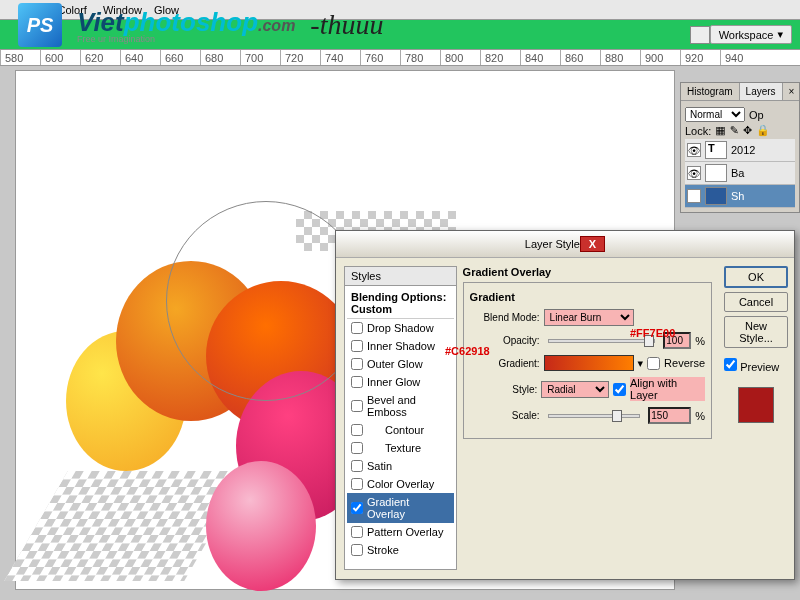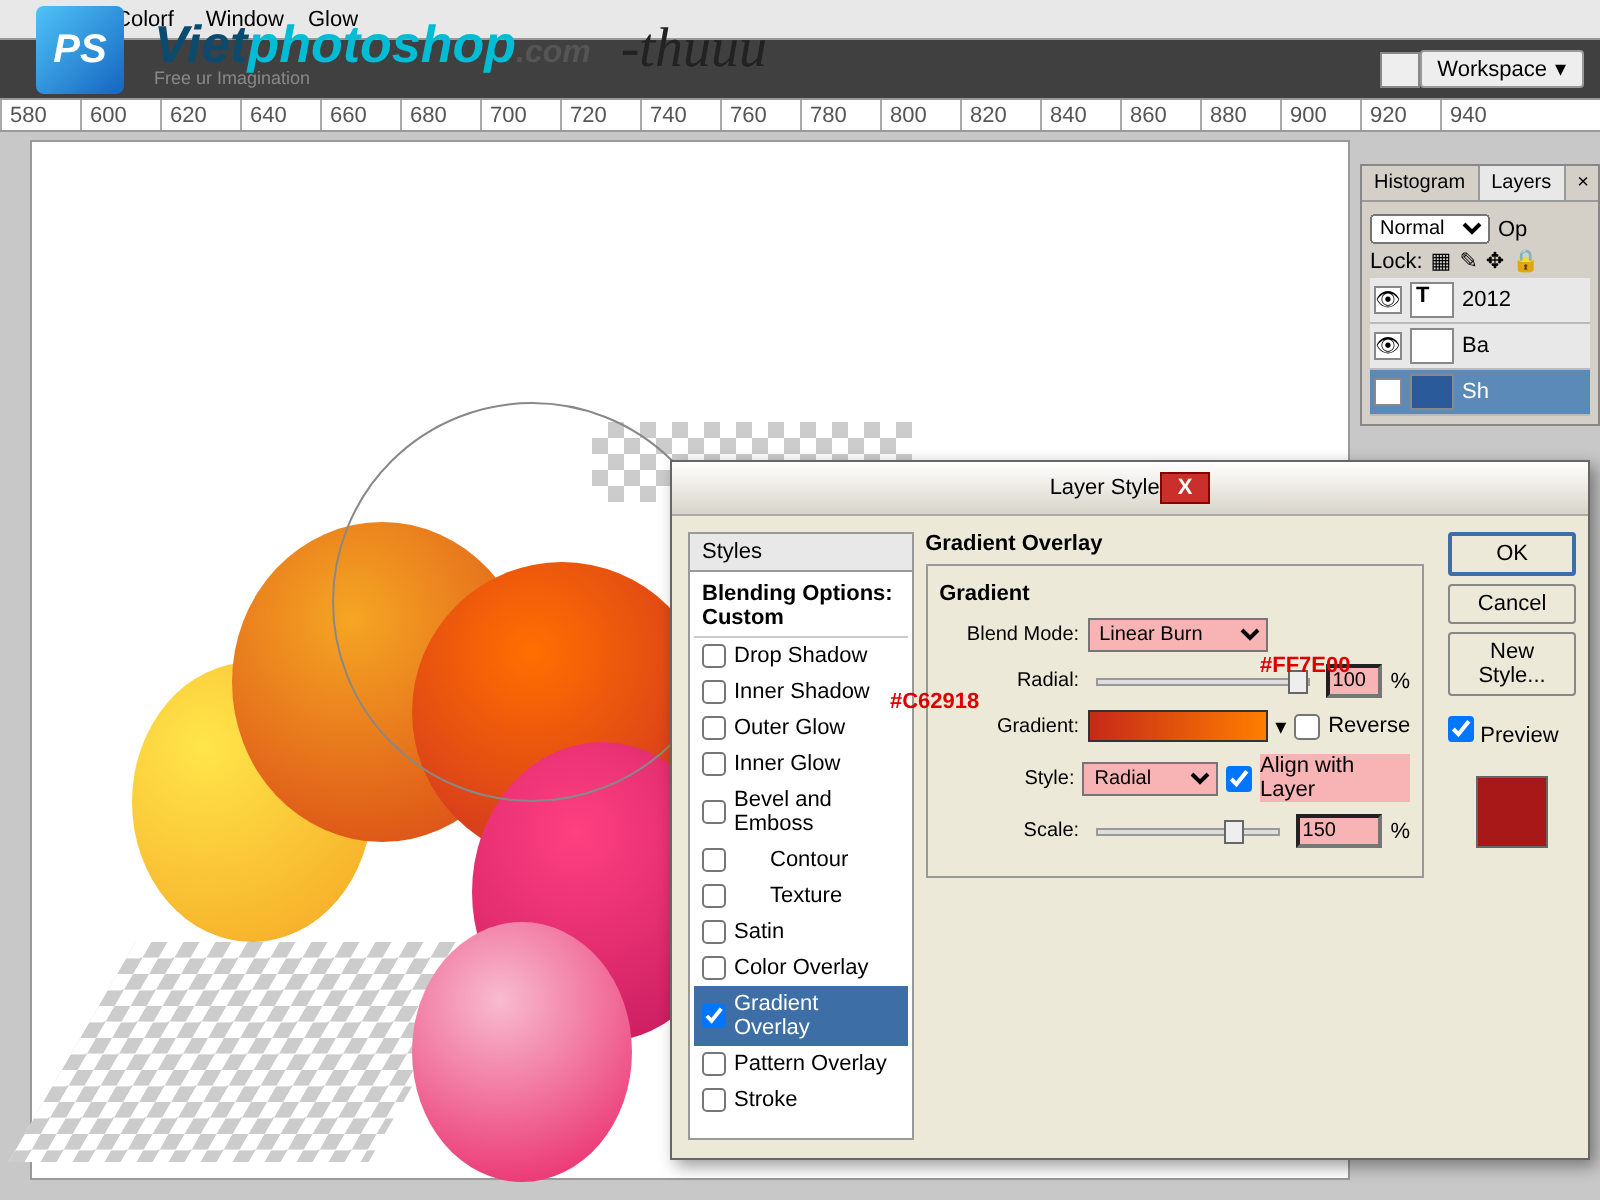--- a/index.html
+++ b/index.html
@@ -1,18 +1,18 @@
 <!DOCTYPE html>
 <html><head>
 <meta charset="utf-8">
 <style>
 *{margin:0;padding:0;box-sizing:border-box;font-family:Tahoma,Arial,sans-serif;font-size:11px}
 body{background:#c8c8c8;width:800px;height:600px;overflow:hidden;position:relative}
 .menubar{background:#e8e8e8;height:20px;border-bottom:1px solid #999;padding-left:30px;display:flex;align-items:center;gap:12px}
-.toolbar{background:#404040;height:30px;border-bottom:1px solid #999;padding:4px 8px;display:flex;align-items:center;gap:0}
+.toolbar{background:#22c55e;height:30px;border-bottom:1px solid #999;padding:4px 8px;display:flex;align-items:center;gap:0}
 .workspace-btn{background:#eee;border:1px solid #999;padding:2px 8px;border-radius:2px;display:flex;align-items:center;gap:4px}
 .ruler{background:#fff;height:16px;border-bottom:1px solid #999;display:flex;font-size:9px;color:#555;overflow:hidden}
 .ruler span{border-left:1px solid #aaa;padding:2px 4px;width:40px;flex-shrink:0}
 .canvas{background:#fff;position:absolute;left:15px;top:70px;width:660px;height:520px;border:1px solid #999}
 .checker{position:absolute;background-image:repeating-conic-gradient(#ccc 0 25%,#fff 0 50%);background-size:16px 16px}
 .logo-overlay{position:absolute;left:18px;top:0;width:420px;height:50px;display:flex;align-items:center;gap:15px;z-index:5}
 .logo-ps{width:44px;height:44px;background:linear-gradient(135deg,#4fc3f7,#1565c0);border-radius:4px;display:flex;align-items:center;justify-content:center;color:#fff;font-weight:bold;font-size:20px;font-style:italic}
 .logo-text{font-size:26px;font-style:italic;font-weight:bold}
 .logo-v{color:#0c4a6e}.logo-p{color:#00bcd4}.logo-c{color:#555;font-size:16px}
 .author{font-family:'Brush Script MT',cursive;font-size:28px;color:#222;font-style:italic}
@@ -224,21 +224,21 @@
     </div>
     <div class="settings-col">
       <div style="font-weight:bold">Gradient Overlay</div>
       <div class="fieldset">
         <div class="fieldset-title">Gradient</div>
         <div class="frow">
           <label>Blend Mode:</label>
           <select class="hl" style="width:90px"><option>Linear Burn</option></select>
         </div>
         <div class="frow">
-          <label>Radial:</label>
+          <label>Opacity:</label>
           <div class="slider">
               <div class="slider-thumb" style="right:0"></div>
             </div>
           <input class="hl" type="text" style="width: 28px;" value="100">
           <span>%</span>
         </div>
         <div class="frow">
           <label>Gradient:</label>
           <div class="grad-bar"></div>
           <span>▾</span>

